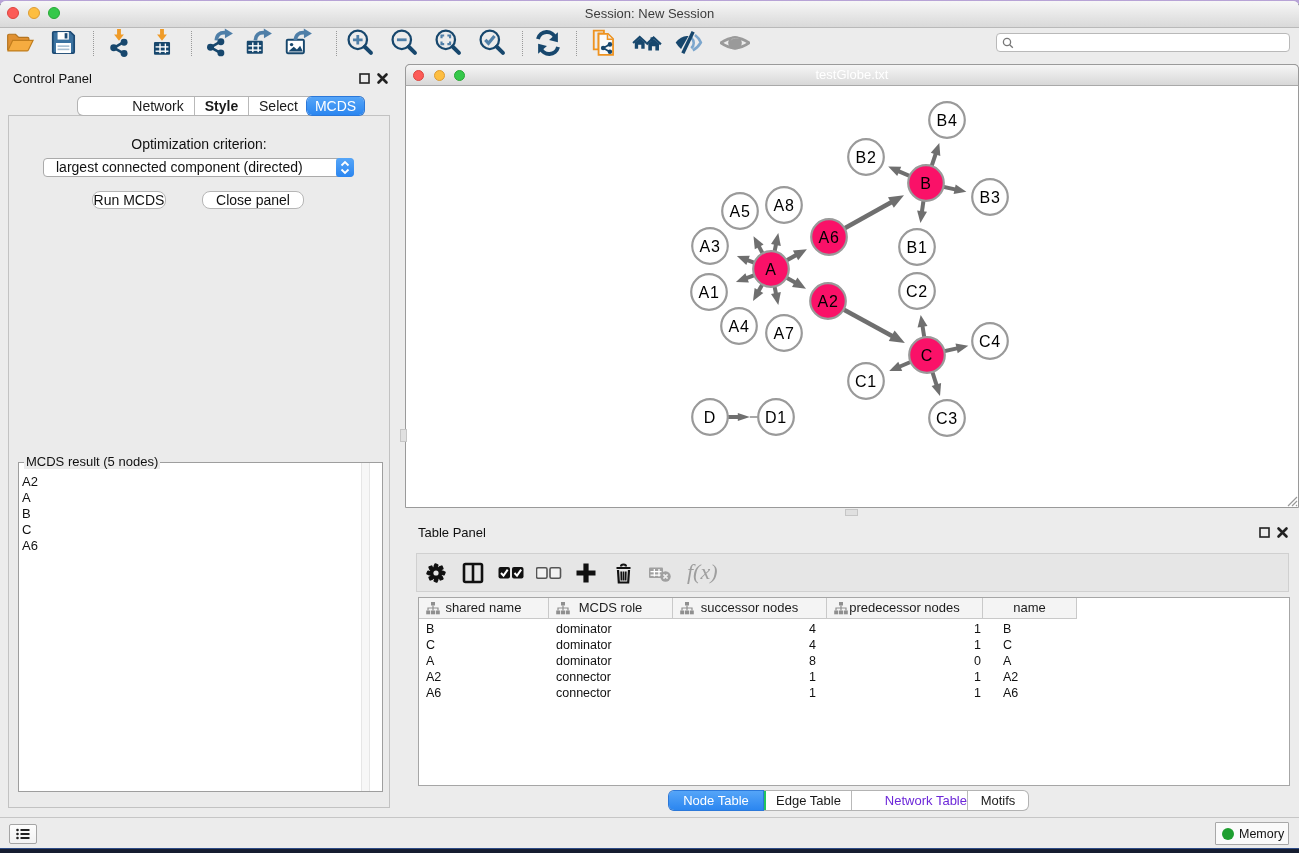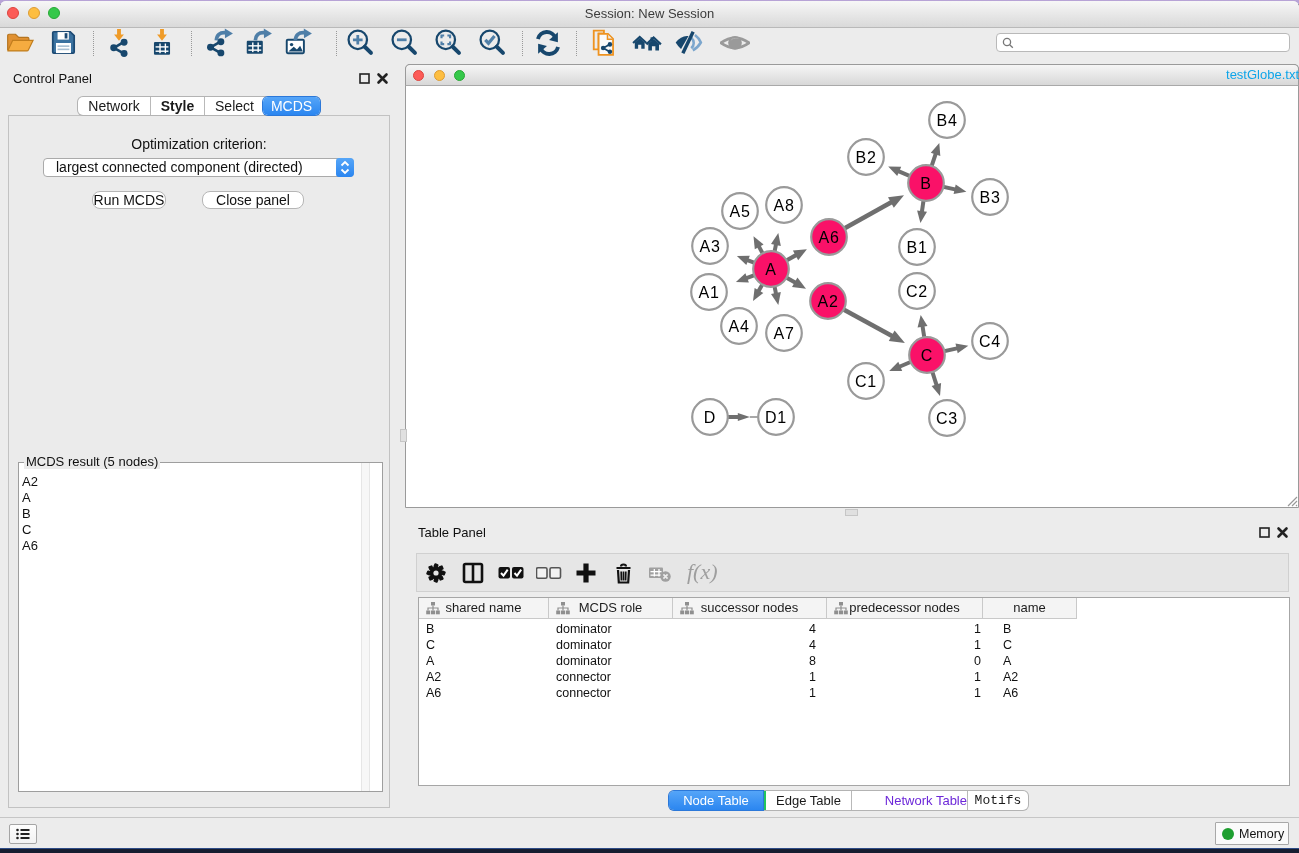--- a/index.html
+++ b/index.html
@@ -136,21 +136,21 @@
   </svg>
 <div class="abs" style="left:13px;top:71px;font-size:13px;color:#111">Control Panel</div>
 <svg style="position:absolute;left:359px;top:73px" width="11" height="11" viewBox="0 0 11 11">
     <rect x="1" y="1" width="9" height="9" fill="none" stroke="#222" stroke-width="1.6"></rect>
   </svg>
 <svg style="position:absolute;left:376px;top:72px" width="13" height="13" viewBox="0 0 13 13">
     <path d="M2.5 2.5 L10.5 10.5 M10.5 2.5 L2.5 10.5" stroke="#222" stroke-width="2.6" stroke-linecap="round"></path>
   </svg>
 <div class="abs" style="left:8px;top:115px;width:382px;height:693px;border:1px solid #c2c2c2;background:#ebebeb;box-sizing:border-box"></div>
 <div style="position:absolute;left:78px;top:97px;height:18px;display:flex;border-radius:5px;box-shadow:0 0 0 1px #b3b3b3;background:#fff;overflow:visible">
-    <div style="width:72px;height:18px;line-height:18px;text-align:center;font-size:14px;box-sizing:border-box;color:#1a1a1a;border-radius:5px 0 0 5px;">Network</div>
+    <div style="width:72px;height:18px;line-height:18px;text-align:center;font-size:14px;box-sizing:border-box;color:#1a1a1a;border-radius:5px 0 0 5px;margin-left:44px;">Network</div>
     <div style="width:54px;height:18px;line-height:18px;text-align:center;font-size:14px;box-sizing:border-box;border-left:1px solid #b9b9b9;color:#1a1a1a;font-weight:bold;">Style</div>
     <div style="width:60px;height:18px;line-height:18px;text-align:center;font-size:14px;box-sizing:border-box;border-left:1px solid #b9b9b9;color:#1a1a1a;">Select</div>
     <div style="width:57px;height:18px;line-height:18px;text-align:center;font-size:14px;box-sizing:border-box;border-left:1px solid #b9b9b9;background:linear-gradient(#55a5f8,#2b86f0);color:#fff;border-radius:5px;border-left:none;margin-left:-1px;box-shadow:0 0 0 1px #2b78d9;position:relative;z-index:2;">MCDS</div>
   </div>
 <div class="abs" style="left:0;top:136px;width:398px;text-align:center;font-size:14px;color:#111">Optimization criterion:</div>
 <div class="abs" style="left:43px;top:158px;width:311px;height:19px;background:#fff;border:1px solid #aaa;border-radius:4px;box-sizing:border-box"></div>
 <div class="abs" style="left:56px;top:158px;height:30px;line-height:19px;font-size:14px;color:#111">largest connected component (directed)</div>
 <div class="abs" style="left:336px;top:158px;width:18px;height:19px;background:linear-gradient(#56a6f8,#2a85f0);border-radius:3px 4px 4px 3px"></div>
 <svg style="position:absolute;left:338px;top:160px" width="14" height="15" viewBox="0 0 14 15">
     <path d="M3.5 5.5 L7 2 L10.5 5.5" stroke="#fff" stroke-width="1.8" fill="none"></path>
@@ -164,21 +164,21 @@
 <div class="abs" style="left:22px;top:474px;height:16px;line-height:16px;font-size:13px;color:#111">A2</div>
 <div class="abs" style="left:22px;top:490px;height:16px;line-height:16px;font-size:13px;color:#111">A</div>
 <div class="abs" style="left:22px;top:506px;height:16px;line-height:16px;font-size:13px;color:#111">B</div>
 <div class="abs" style="left:22px;top:522px;height:16px;line-height:16px;font-size:13px;color:#111">C</div>
 <div class="abs" style="left:22px;top:538px;height:16px;line-height:16px;font-size:13px;color:#111">A6</div>
 <div class="abs" style="left:405px;top:64px;width:894px;height:444px;background:#fff;border:1px solid #9a9a9a;border-radius:5px 5px 0 0;box-sizing:border-box"></div>
 <div class="abs" style="left:405px;top:64px;width:894px;height:22px;background:linear-gradient(#f6f6f6,#d8d8d8);border:1px solid #9a9a9a;border-bottom:1px solid #a9a9a9;border-radius:5px 5px 0 0;box-sizing:border-box"></div>
 <div style="position:absolute;left:413.0px;top:70px;width:11px;height:11px;border-radius:50%;background:#fc5b57;border:1px solid #dd443e;box-sizing:border-box"></div>
 <div style="position:absolute;left:433.5px;top:70px;width:11px;height:11px;border-radius:50%;background:#fdbe41;border:1px solid #dd9c33;box-sizing:border-box"></div>
 <div style="position:absolute;left:454.0px;top:70px;width:11px;height:11px;border-radius:50%;background:#35c84a;border:1px solid #27a835;box-sizing:border-box"></div>
-<div class="abs" style="left:405px;top:64px;width:894px;height:22px;line-height:22px;text-align:right;font-size:13px;color:#0ea5e9">testGlobe.txt</div>
+<div class="abs" style="left:405px;top:64px;width:894px;height:22px;line-height:22px;text-align:center;font-size:13px;color:#ffffff">testGlobe.txt</div>
 <svg style="position:absolute;left:406px;top:87px" width="891" height="419" viewBox="406 87 891 419">
 <line x1="771.0" y1="269.0" x2="758.5" y2="245.6" stroke="#6f6f6f" stroke-width="4.0"></line>
 <polygon points="753.5,236.3 754.8,249.3 763.6,244.5" fill="#6f6f6f"></polygon>
 <line x1="771.0" y1="269.0" x2="776.2" y2="243.4" stroke="#6f6f6f" stroke-width="4.0"></line>
 <polygon points="778.3,233.1 771.0,243.9 780.8,245.9" fill="#6f6f6f"></polygon>
 <line x1="771.0" y1="269.0" x2="746.7" y2="259.8" stroke="#6f6f6f" stroke-width="4.0"></line>
 <polygon points="736.9,256.1 746.3,265.0 749.8,255.7" fill="#6f6f6f"></polygon>
 <line x1="771.0" y1="269.0" x2="745.8" y2="278.4" stroke="#6f6f6f" stroke-width="4.0"></line>
 <polygon points="735.9,282.0 748.9,282.5 745.4,273.2" fill="#6f6f6f"></polygon>
 <line x1="771.0" y1="269.0" x2="758.2" y2="291.8" stroke="#6f6f6f" stroke-width="4.0"></line>
@@ -369,21 +369,21 @@
 <div class="abs" style="left:1003px;top:669px;height:16px;line-height:16px;font-size:12.5px;color:#111">A2</div>
 <div class="abs" style="left:426px;top:685px;height:16px;line-height:16px;font-size:12.5px;color:#111">A6</div>
 <div class="abs" style="left:556px;top:685px;height:16px;line-height:16px;font-size:12.5px;color:#111">connector</div>
 <div class="abs" style="left:700px;top:685px;width:116px;height:16px;line-height:16px;font-size:12.5px;color:#111;text-align:right">1</div>
 <div class="abs" style="left:860px;top:685px;width:121px;height:16px;line-height:16px;font-size:12.5px;color:#111;text-align:right">1</div>
 <div class="abs" style="left:1003px;top:685px;height:16px;line-height:16px;font-size:12.5px;color:#111">A6</div>
 <div style="position:absolute;left:670px;top:791px;height:19px;display:flex;border-radius:5px;box-shadow:0 0 0 1px #b3b3b3;background:#fff;overflow:visible">
     <div style="width:94px;height:19px;line-height:19px;text-align:center;font-size:13px;box-sizing:border-box;background:linear-gradient(#55a5f8,#2b86f0);color:#fff;border-radius:5px;border-left:none;margin-left:-1px;box-shadow:0 0 0 1px #2b78d9;position:relative;z-index:2;border-radius:5px 0 0 5px;">Node Table</div>
     <div style="width:88px;height:19px;line-height:19px;text-align:center;font-size:13px;box-sizing:border-box;border-left:3px solid #22c55e;color:#1a1a1a;">Edge Table</div>
     <div style="width:116px;height:19px;line-height:19px;text-align:right;font-size:13px;box-sizing:border-box;border-left:1px solid #b9b9b9;color:#6d28d9;">Network Table</div>
-    <div style="width:61px;height:19px;line-height:19px;text-align:center;font-size:13px;box-sizing:border-box;border-left:1px solid #b9b9b9;color:#1a1a1a;border-radius:0 5px 5px 0;font-family:Liberation Mono, monospace;">Motifs</div>
+    <div style="width:61px;height:19px;line-height:19px;text-align:center;font-size:13px;box-sizing:border-box;border-left:1px solid #b9b9b9;color:#1a1a1a;border-radius:0 5px 5px 0;">Motifs</div>
   </div>
 <div class="abs" style="left:0;top:817px;width:1299px;height:1px;background:#c6c6c6"></div>
 <div class="abs" style="left:9px;top:824px;width:28px;height:20px;background:linear-gradient(#fdfdfd,#f2f2f2);border:1px solid #a5a5a5;border-radius:2px;box-sizing:border-box"></div>
 <svg style="position:absolute;left:16px;top:828px" width="14" height="12" viewBox="0 0 14 12">
     <circle cx="1.5" cy="2" r="1.3" fill="#222"></circle>
     <circle cx="1.5" cy="6" r="1.3" fill="#222"></circle>
     <circle cx="1.5" cy="10" r="1.3" fill="#222"></circle>
     <path d="M4.5 2 L13.5 2 M4.5 6 L13.5 6 M4.5 10 L13.5 10" stroke="#222" stroke-width="1.8"></path>
   </svg>
 <div class="abs" style="left:1215px;top:822px;width:74px;height:23px;background:#fafafa;border:1px solid #a8a8a8;border-radius:1px;box-sizing:border-box"></div>

